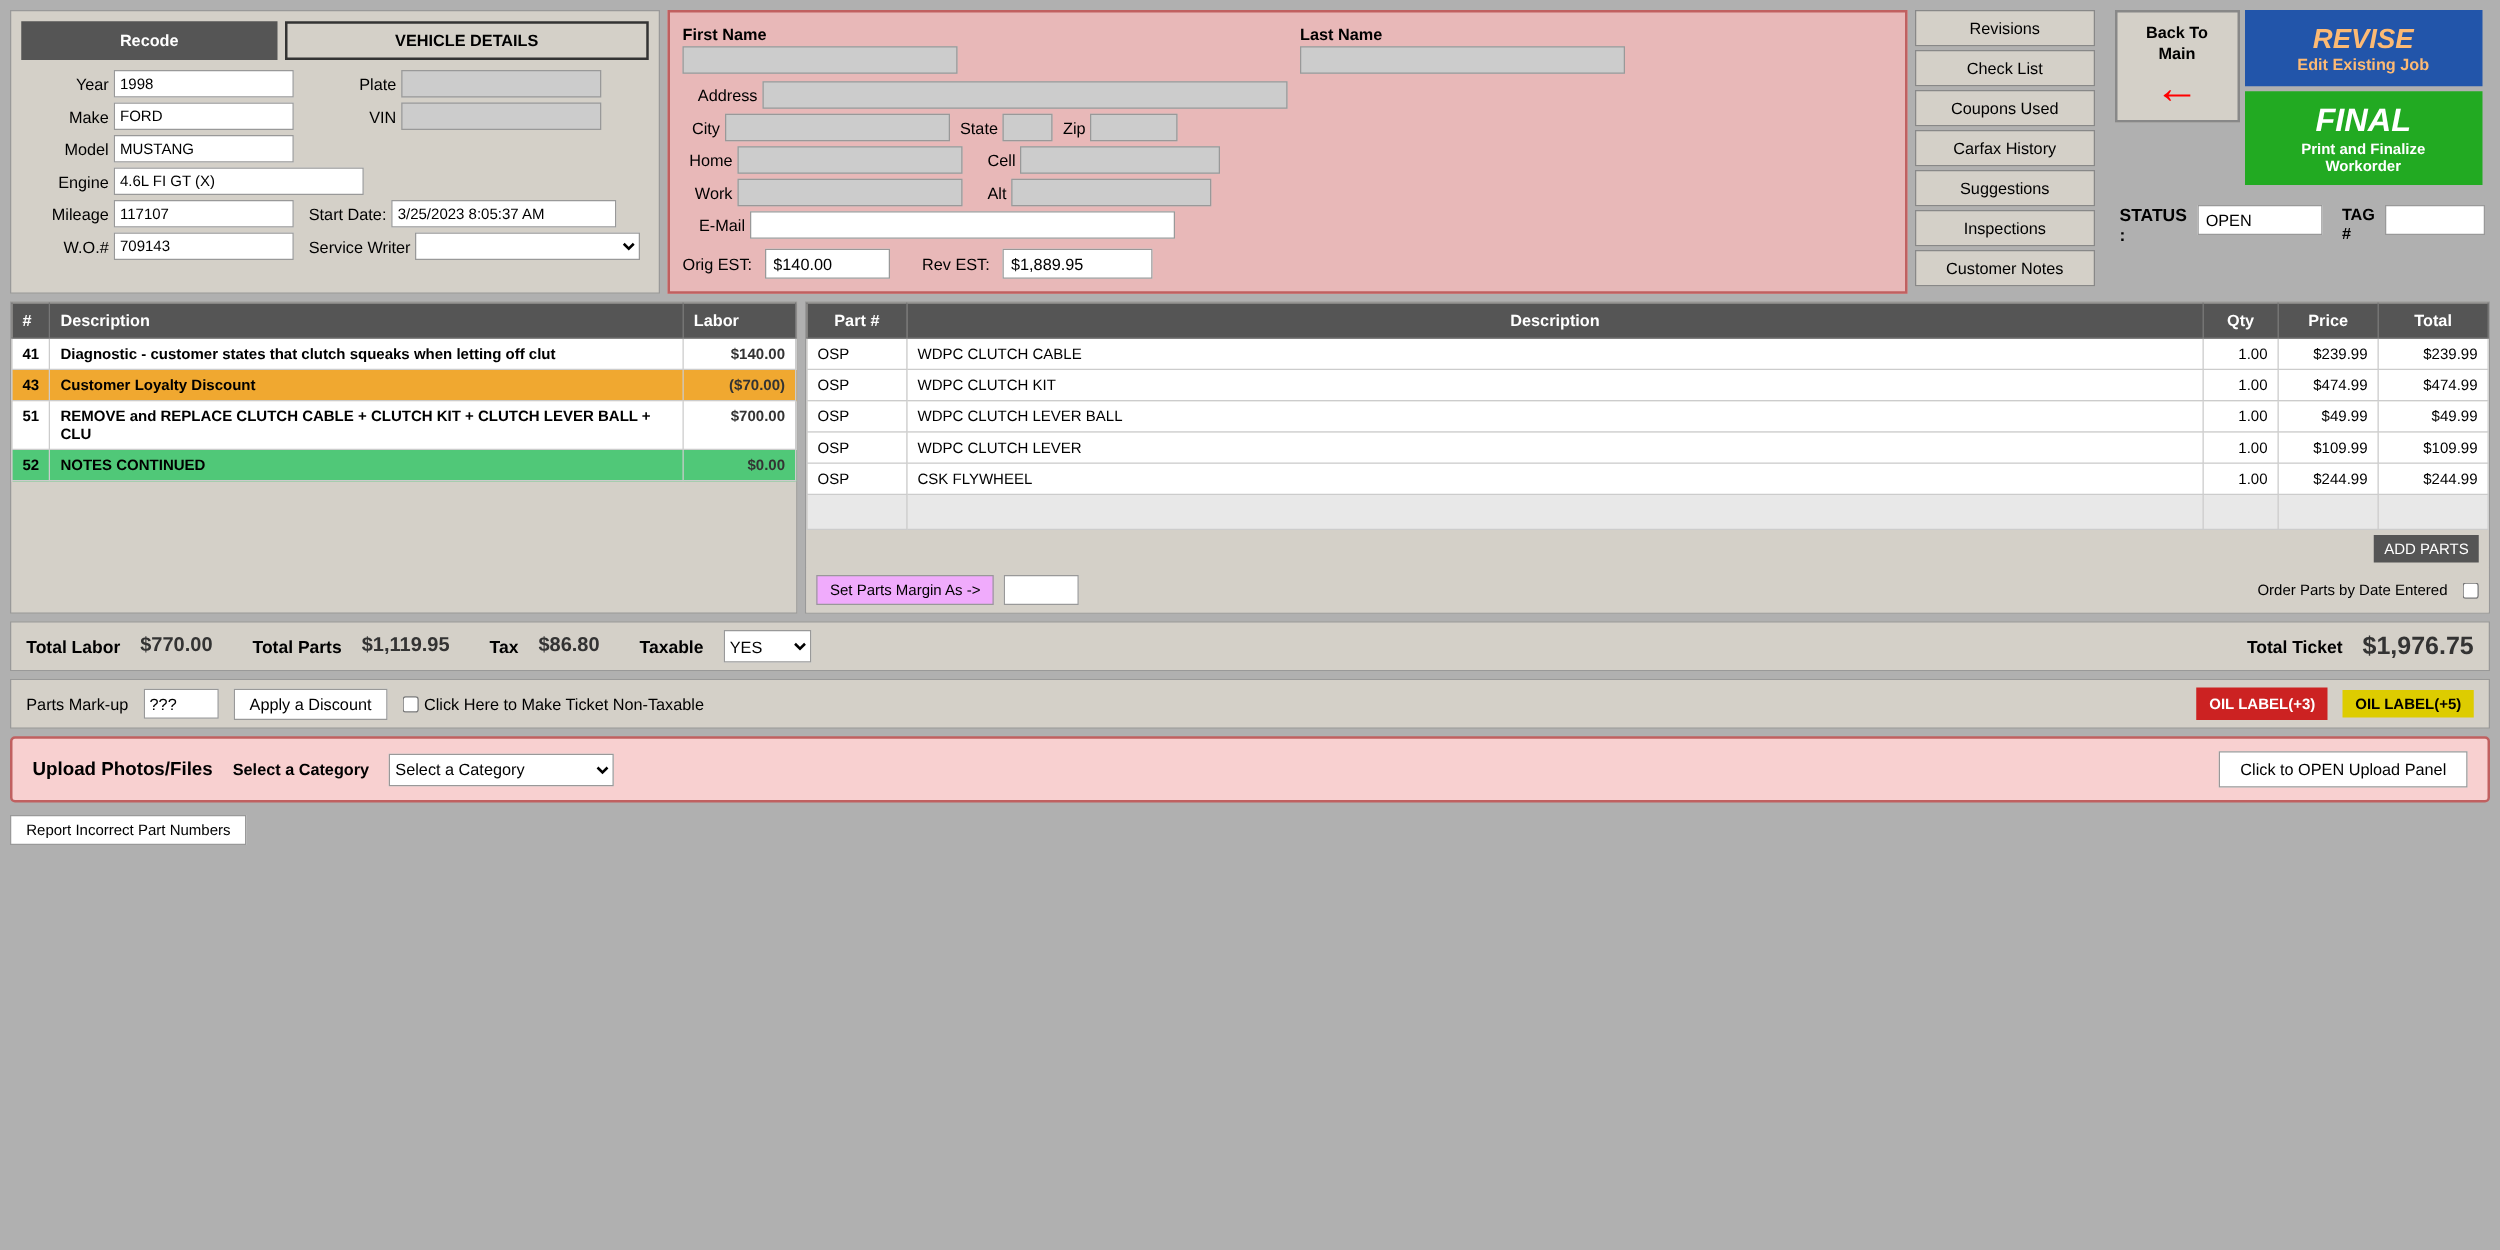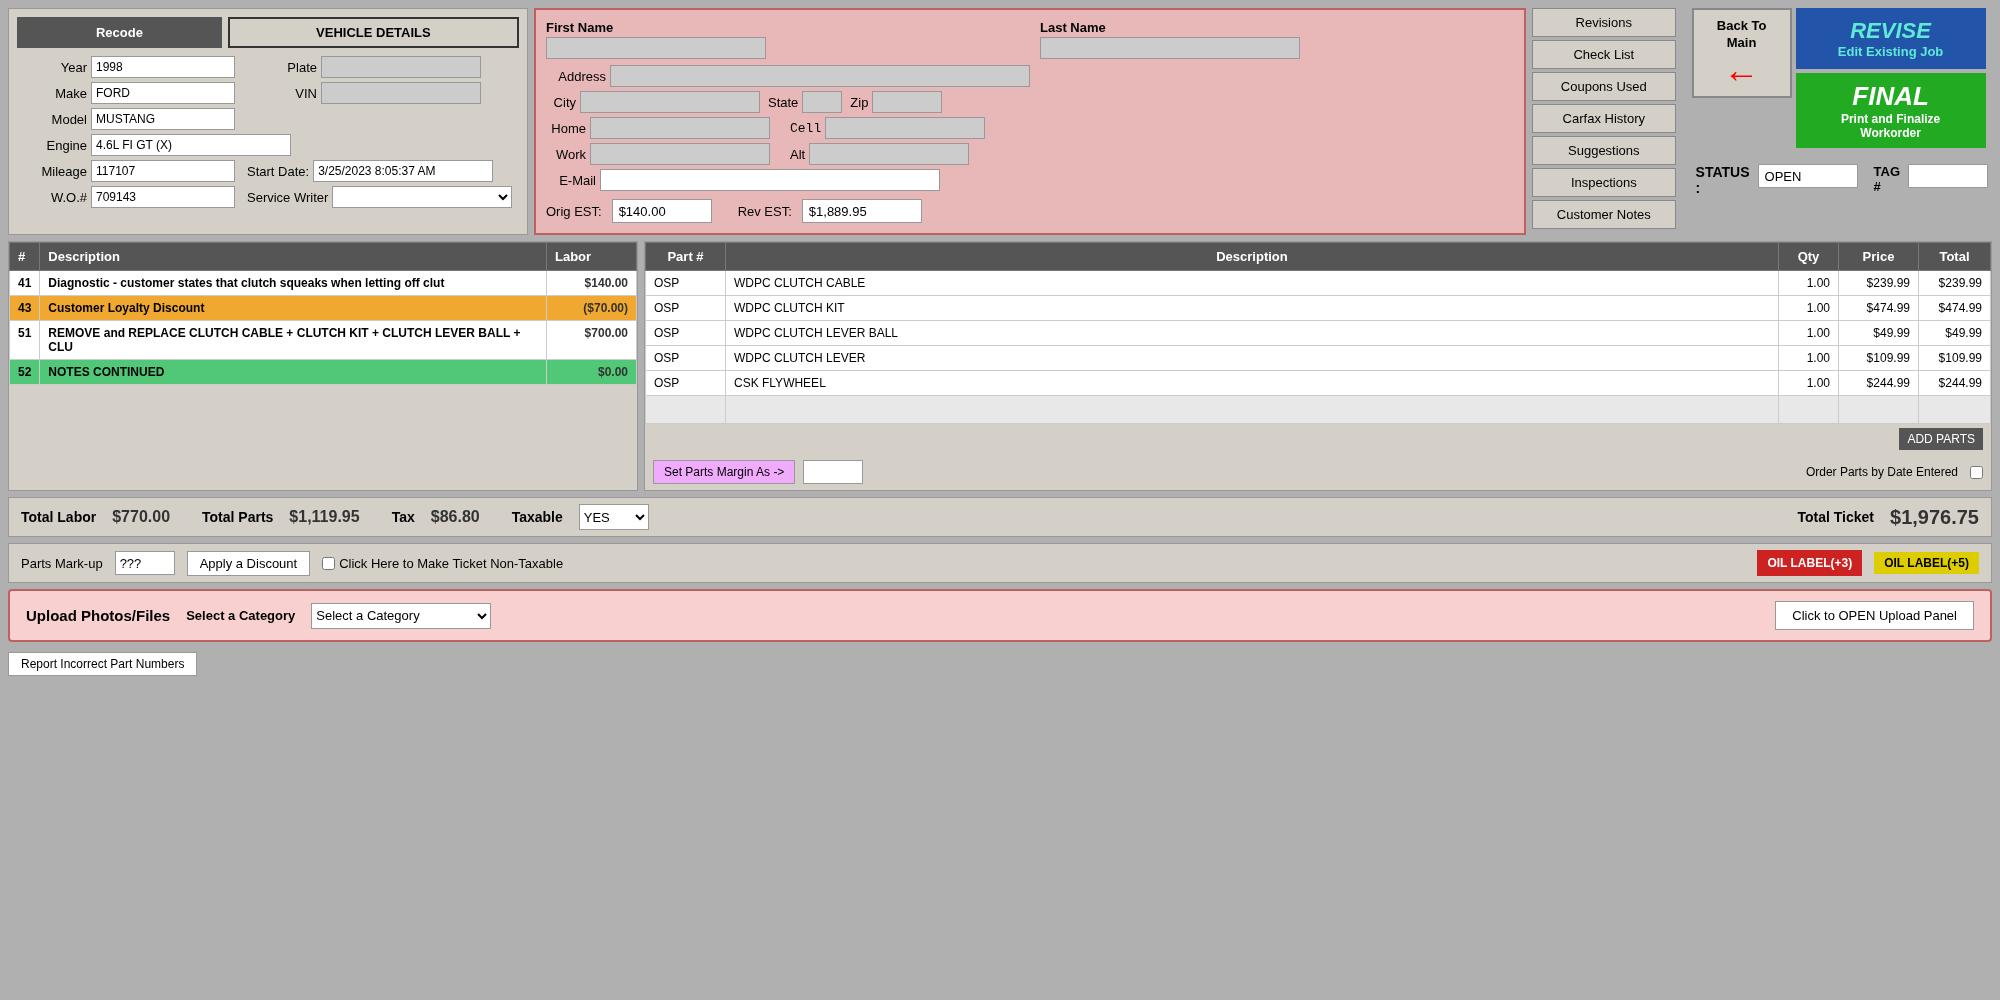--- a/index.html
+++ b/index.html
@@ -33,21 +33,21 @@
     .name-col-label { font-size: 13px; font-weight: bold; margin-bottom: 2px; }
     .est-row { display: flex; align-items: center; gap: 10px; margin-top: 8px; }
     .est-label { font-size: 13px; }
     .est-input { border: 1px solid #999; background: white; height: 24px; padding: 2px 6px; font-size: 13px; width: 100px; }
 
     
     .right-panel { display: flex; flex-direction: column; gap: 4px; width: 460px; flex-shrink: 0; }
     .buttons-col { display: flex; flex-direction: column; gap: 3px; width: 160px; }
     .nav-btn { background: #d4d0c8; border: 1px solid #888; padding: 6px 10px; font-size: 13px; cursor: pointer; text-align: center; }
     .back-btn { background: #d4d0c8; border: 2px solid #888; padding: 8px; text-align: center; font-size: 14px; font-weight: bold; cursor: pointer; width: 100px; line-height: 1.3; }
-    .revise-btn { background: #2255aa; color: #5eead4; border: none; padding: 10px 16px; font-size: 18px; font-weight: bold; cursor: pointer; text-align: center; width: 190px; }
+    .revise-btn { background: #2255aa; color: #fdba74; border: none; padding: 10px 16px; font-size: 18px; font-weight: bold; cursor: pointer; text-align: center; width: 190px; }
     .final-btn { background: #22aa22; color: white; border: none; padding: 8px 16px; font-size: 22px; font-weight: bold; cursor: pointer; text-align: center; width: 190px; }
     .status-label { font-size: 14px; font-weight: bold; }
     .status-input { border: 1px solid #999; background: white; height: 24px; padding: 2px 6px; font-size: 13px; width: 100px; }
     .tag-input { border: 1px solid #999; background: white; height: 24px; padding: 2px 6px; font-size: 13px; width: 80px; }
 
     
     .middle-section { display: flex; gap: 6px; }
 
     
     .labor-table-panel { background: #d4d0c8; border: 1px solid #999; flex: 0 0 630px; }
@@ -166,21 +166,21 @@
         <span class="cust-label" style="width:30px;">City</span>
         <input class="cust-input blurred" style="width: 180px; margin-left: 4px;">
         <span class="cust-label" style="margin-left:8px;">State</span>
         <input class="cust-input blurred" style="width: 40px; margin-left: 4px;">
         <span class="cust-label" style="margin-left:8px;">Zip</span>
         <input class="cust-input blurred" style="width: 70px; margin-left: 4px;">
       </div>
       <div class="field-row" style="margin-bottom:4px;">
         <span class="cust-label" style="width:40px;">Home</span>
         <input class="cust-input blurred" style="width: 180px; margin-left: 4px;">
-        <span class="cust-label" style="margin-left:20px;font-family:Liberation Mono, monospace;">Cell</span>
+        <span class="cust-label" style="margin-left:20px;">Cell</span>
         <input class="cust-input blurred" style="width: 160px; margin-left: 4px;">
       </div>
       <div class="field-row" style="margin-bottom:4px;">
         <span class="cust-label" style="width:40px;">Work</span>
         <input class="cust-input blurred" style="width: 180px; margin-left: 4px;">
         <span class="cust-label" style="margin-left:20px;">Alt</span>
         <input class="cust-input blurred" style="width: 160px; margin-left: 4px;">
       </div>
       <div class="field-row" style="margin-bottom:4px;">
         <span class="cust-label" style="width:50px;">E-Mail</span>
@@ -270,21 +270,21 @@
     </div>
 
     <div class="parts-table-panel">
       <table class="parts-table">
         <thead>
           <tr>
             <th style="width:80px;">Part #</th>
             <th>Description</th>
             <th style="width:60px;">Qty</th>
             <th style="width:80px;">Price</th>
-            <th style="width:72px;">Total</th>
+            <th style="width:88px;">Total</th>
           </tr>
         </thead>
         <tbody id="parts-tbody">
         <tr>
     <td>OSP</td>
     <td>WDPC CLUTCH CABLE</td>
     <td style="text-align:right;">1.00</td>
     <td style="text-align:right;">$239.99</td>
     <td style="text-align:right;">$239.99</td>
   </tr>

